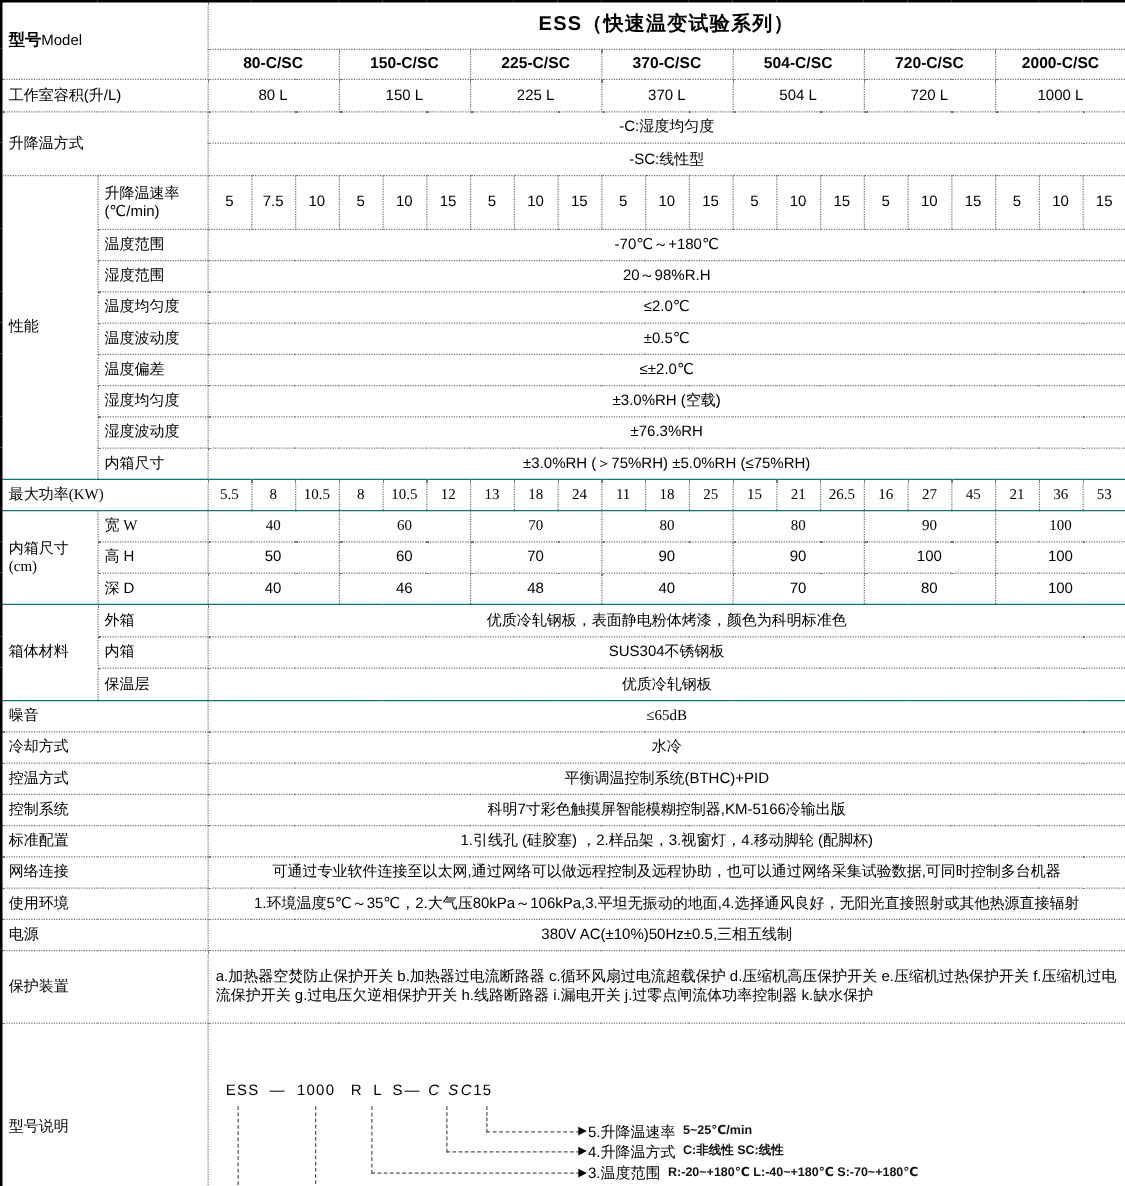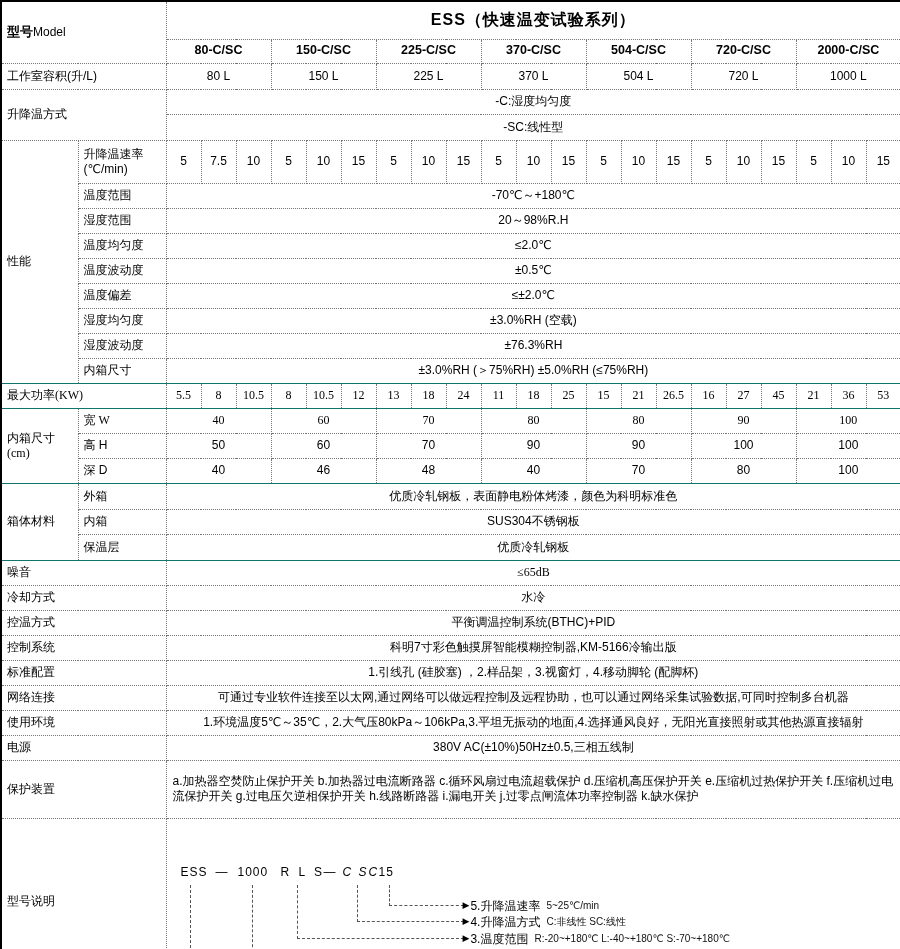--- a/index.html
+++ b/index.html
@@ -33,21 +33,21 @@
   .conn{position:absolute;top:26px;border-left:1px dashed #555;border-bottom:1px dashed #555;}
   .c5{left:222px;width:74px;height:20px;}
   .c4{left:190px;width:106px;height:36px;}
   .c3{left:130px;width:166px;height:53px;}
   .c2{left:85px;width:211px;height:71px;}
   .c1{left:23px;width:273px;height:87px;}
   .leg{position:absolute;left:296px;display:flex;align-items:center;transform:translateY(-50%);white-space:nowrap;}
   .l5{top:47px;} .l4{top:63px;} .l3{top:80px;} .l2{top:98px;} .l1{top:114px;}
   .arrow{font-size:9px;margin-right:1px;}
   .leg-main{font-size:12px;}
-  .leg-note{font-size:10px;margin-left:6px;color:#111;}
+  .leg-note{font-size:10px;margin-left:6px;color:#111;font-weight:bold;}
 </style>
 </head>
 <body>
 
 <div class="sheet">
 <table class="spec">
   <colgroup>
     <col style="width:77px">
         <col style="width:88px">
     <col style="width:35px">

